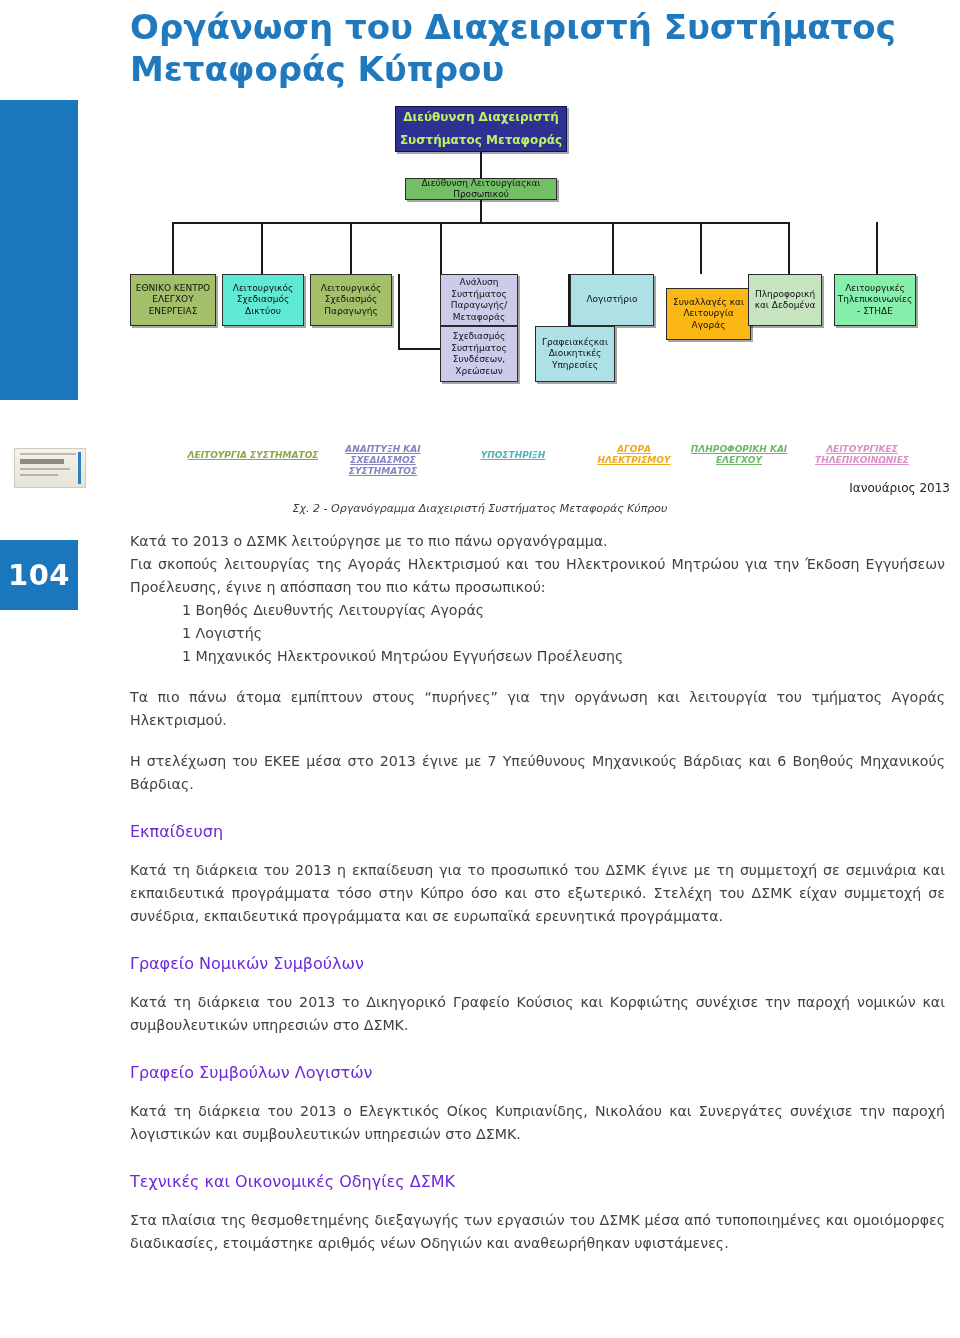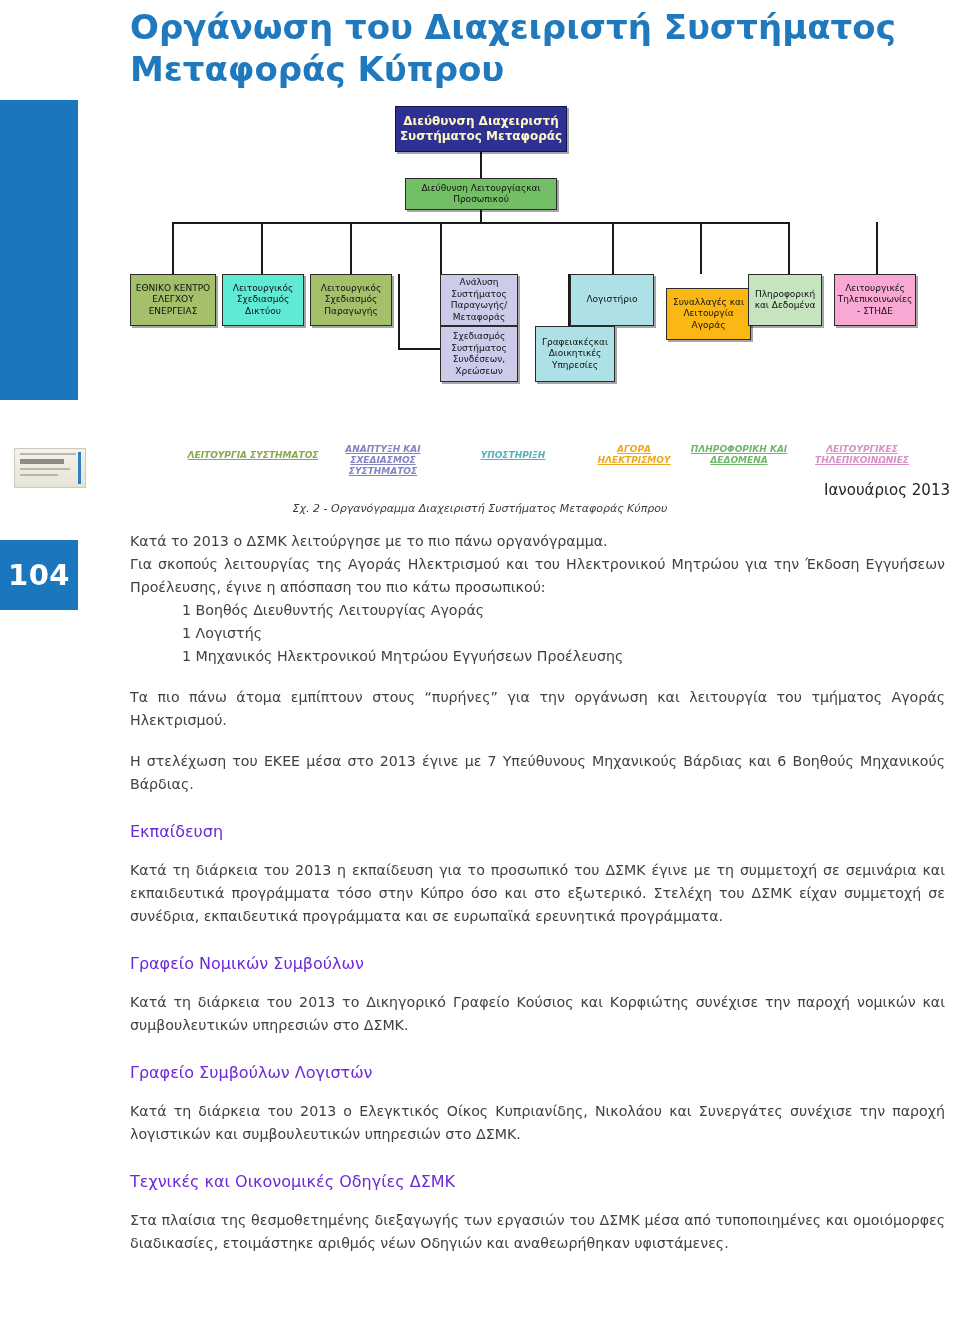--- a/index.html
+++ b/index.html
@@ -61,33 +61,33 @@
     position: absolute;
     border: 1.5px solid #2b2b2b;
     box-shadow: 2px 2px 0 rgba(0,0,0,.35);
     display: flex; align-items: center; justify-content: center;
     text-align: center;
     font-size: 9px; line-height: 11.5px;
     color: #111; padding: 2px 3px;
     z-index: 2;
   }
   .box.root {
-    background: #2e3192; color: #fef9c3; font-weight: bold;
-    font-size: 12px; line-height: 15px; border-color: #11114f;
+    background: #2e3192; color: #bef264; font-weight: bold;
+    font-size: 12px; line-height: 23px; border-color: #11114f;
   }
   .box.sub  { background: #72bf65; font-size: 9px; }
   .legend-lbl {
     position: absolute; text-align: center;
     font-size: 9px; line-height: 11px;
     font-style: italic; font-weight: bold;
     text-decoration: underline;
   }
   .chart-date {
     position: absolute; right: 10px; top: 377px;
-    font-size: 15px; color: #222;
+    font-size: 12px; color: #222;
   }
   .caption {
     position: absolute; left: 0; top: 398px; width: 960px;
     text-align: center; font-style: italic; font-size: 11px; color: #3a3a3a;
   }
 
   
   .body-wrap { position: absolute; left: 130px; top: 530px; width: 815px; }
   p.para {
     font-size: 14.2px; line-height: 23px; color: #414141;
@@ -134,39 +134,39 @@
     <div class="line" style="left:700px; top:118px; width:2px; height:52px;"></div>
     <div class="line" style="left:788px; top:118px; width:2px; height:52px;"></div>
     <div class="line" style="left:876px; top:118px; width:2px; height:52px;"></div>
 
     <div class="line" style="left:398px; top:170px; width:2px; height:76px;"></div>
     <div class="line" style="left:398px; top:244px; width:42px; height:2px;"></div>
     <div class="line" style="left:568px; top:170px; width:2px; height:52px;"></div>
 
     <div class="box root" style="left:395px; top:2px; width:172px; height:46px;">Διεύθυνση Διαχειριστή Συστήματος Μεταφοράς</div>
 
-    <div class="box sub" style="left:405px; top:74px; width:152px; height:32px; background:#72bf65;">Διεύθυνση Λειτουργίαςκαι Προσωπικού</div>
+    <div class="box sub" style="left:405px; top:74px; width:152px; height:22px; background:#72bf65;">Διεύθυνση Λειτουργίαςκαι Προσωπικού</div>
 
     <div class="box" style="left:130px; top:170px; width:86px; height:52px; background:#a4c06a;">ΕΘΝΙΚΟ  ΚΕΝΤΡΟ ΕΛΕΓΧΟΥ ΕΝΕΡΓΕΙΑΣ</div>
     <div class="box" style="left:222px; top:170px; width:82px; height:52px; background:#5eead4;">Λειτουργικός Σχεδιασμός Δικτύου</div>
     <div class="box" style="left:310px; top:170px; width:82px; height:52px; background:#a4c06a;">Λειτουργικός Σχεδιασμός Παραγωγής</div>
     <div class="box" style="left:440px; top:170px; width:78px; height:52px; background:#ccccea;">Ανάλυση Συστήματος Παραγωγής/ Μεταφοράς</div>
     <div class="box" style="left:570px; top:170px; width:84px; height:52px; background:#aee1e5;">Λογιστήριο</div>
     <div class="box" style="left:666px; top:184px; width:85px; height:52px; background:#fbb713;">Συναλλαγές και Λειτουργία Αγοράς</div>
     <div class="box" style="left:748px; top:170px; width:74px; height:52px; background:#c5e4bf;">Πληροφορική και Δεδομένα</div>
-    <div class="box" style="left:834px; top:170px; width:82px; height:52px; background:#f9a8d4;">Λειτουργικές Τηλεπικοινωνίες - ΣΤΗΔΕ</div>
+    <div class="box" style="left:834px; top:170px; width:82px; height:52px; background:#86efac;">Λειτουργικές Τηλεπικοινωνίες - ΣΤΗΔΕ</div>
 
     <div class="box" style="left:440px; top:222px; width:78px; height:56px; background:#ccccea;">Σχεδιασμός Συστήματος Συνδέσεων, Χρεώσεων</div>
     <div class="box" style="left:535px; top:222px; width:80px; height:56px; background:#aee1e5;">Γραφειακέςκαι Διοικητικές Υπηρεσίες</div>
 
     <div class="legend-lbl" style="left:178px; top:346px; width:150px; color:#8aa84b;font-style:italic;">ΛΕΙΤΟΥΡΓΙΑ ΣΥΣΤΗΜΑΤΟΣ</div>
     <div class="legend-lbl" style="left:336px; top:340px; width:94px; color:#8383c4;">ΑΝΑΠΤΥΞΗ ΚΑΙ ΣΧΕΔΙΑΣΜΟΣ ΣΥΣΤΗΜΑΤΟΣ</div>
     <div class="legend-lbl" style="left:470px; top:346px; width:86px; color:#4fb3bd;">ΥΠΟΣΤΗΡΙΞΗ</div>
     <div class="legend-lbl" style="left:586px; top:340px; width:96px; color:#f0a81c;">ΑΓΟΡΑ ΗΛΕΚΤΡΙΣΜΟΥ</div>
-    <div class="legend-lbl" style="left:684px; top:340px; width:110px; color:#6eb86a;">ΠΛΗΡΟΦΟΡΙΚΗ ΚΑΙ ΔΕΔΟΜΕΝΑ</div>
+    <div class="legend-lbl" style="left:684px; top:340px; width:110px; color:#6eb86a;">ΠΛΗΡΟΦΟΡΙΚΗ ΚΑΙ ΕΛΕΓΧΟΥ</div>
     <div class="legend-lbl" style="left:800px; top:340px; width:124px; color:#da8fc6;">ΛΕΙΤΟΥΡΓΙΚΕΣ ΤΗΛΕΠΙΚΟΙΝΩΝΙΕΣ</div>
 
     <div class="chart-date">Ιανουάριος  2013</div>
 
     <div class="caption">Σχ. 2 - Οργανόγραμμα Διαχειριστή Συστήματος Μεταφοράς Κύπρου</div>
   </div>
 
   <div class="body-wrap">
     <p class="para tight">Κατά το 2013 ο ΔΣΜΚ λειτούργησε με το πιο πάνω οργανόγραμμα.</p>
     <p class="para">Για σκοπούς λειτουργίας της Αγοράς Ηλεκτρισμού και του Ηλεκτρονικού Μητρώου για την Έκδοση Εγγυήσεων Προέλευσης, έγινε η απόσπαση του πιο κάτω προσωπικού:</p>

